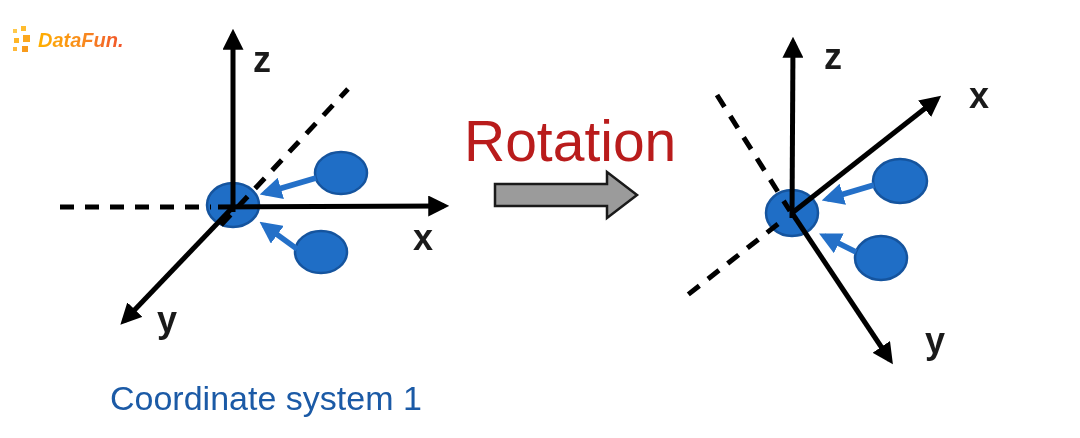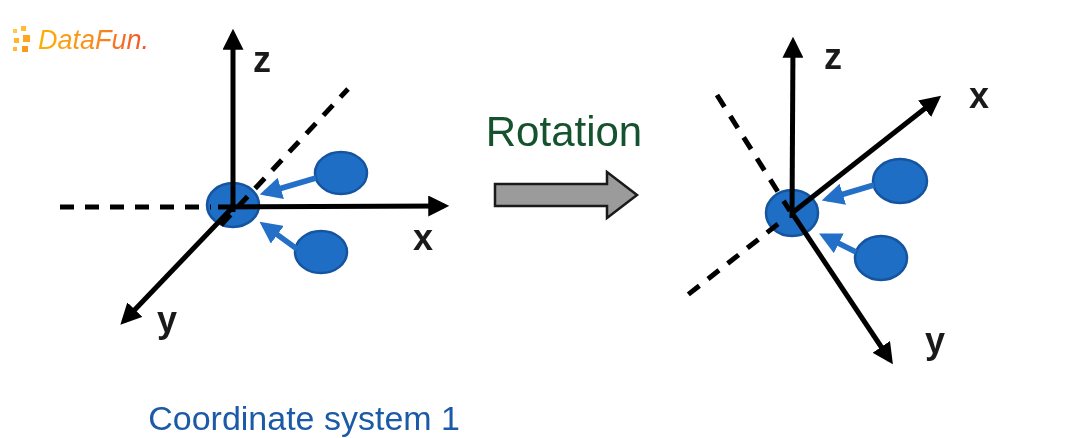--- a/index.html
+++ b/index.html
@@ -24,46 +24,45 @@
   }
   .logo-pixels { position: relative; width: 24px; height: 30px; margin-right: 2px; }
   .logo-pixels span { position: absolute; display: block; }
   .px1 { left: 1px;  top: 4px;  width: 4px; height: 4px; background: #FFC94A; }
   .px2 { left: 9px;  top: 1px;  width: 5px; height: 5px; background: #FFBC2E; }
   .px3 { left: 2px;  top: 13px; width: 5px; height: 5px; background: #FFB525; }
   .px4 { left: 11px; top: 10px; width: 7px; height: 7px; background: #FCA71E; }
   .px5 { left: 1px;  top: 22px; width: 4px; height: 4px; background: #FFB93A; }
   .px6 { left: 10px; top: 21px; width: 6px; height: 6px; background: #F89B1C; }
   .logo-text {
-    font-size: 27px;
-    font-weight: normal;
+    font-size: 20px;
+    font-weight: bold;
     font-style: italic;
     letter-spacing: 0px;
     background: linear-gradient(90deg, #FFB000 0%, #F8881F 55%, #F1512B 100%);
     -webkit-background-clip: text;
     background-clip: text;
     color: transparent;
   }
 
   
   .rotation-label {
     position: absolute;
     left: 464px; top: 108px; width: 200px;
     text-align: center;
-    font-size: 42px;
-    color: #14532d;
+    font-size: 57px;
+    color: #b91c1c;
   }
   .caption {
     position: absolute;
     top: 379px;
     font-size: 34px;
     color: #1B5AA6;
-    text-align: right;
+    text-align: left;
     white-space: nowrap;
-    margin-top: 20px;
   }
   .caption-1 { left: 110px; width: 350px; }
   .caption-2 { left: 668px; width: 346px; }
 </style>
 </head>
 <body>
 
 <div class="canvas">
 
   <div class="logo">

